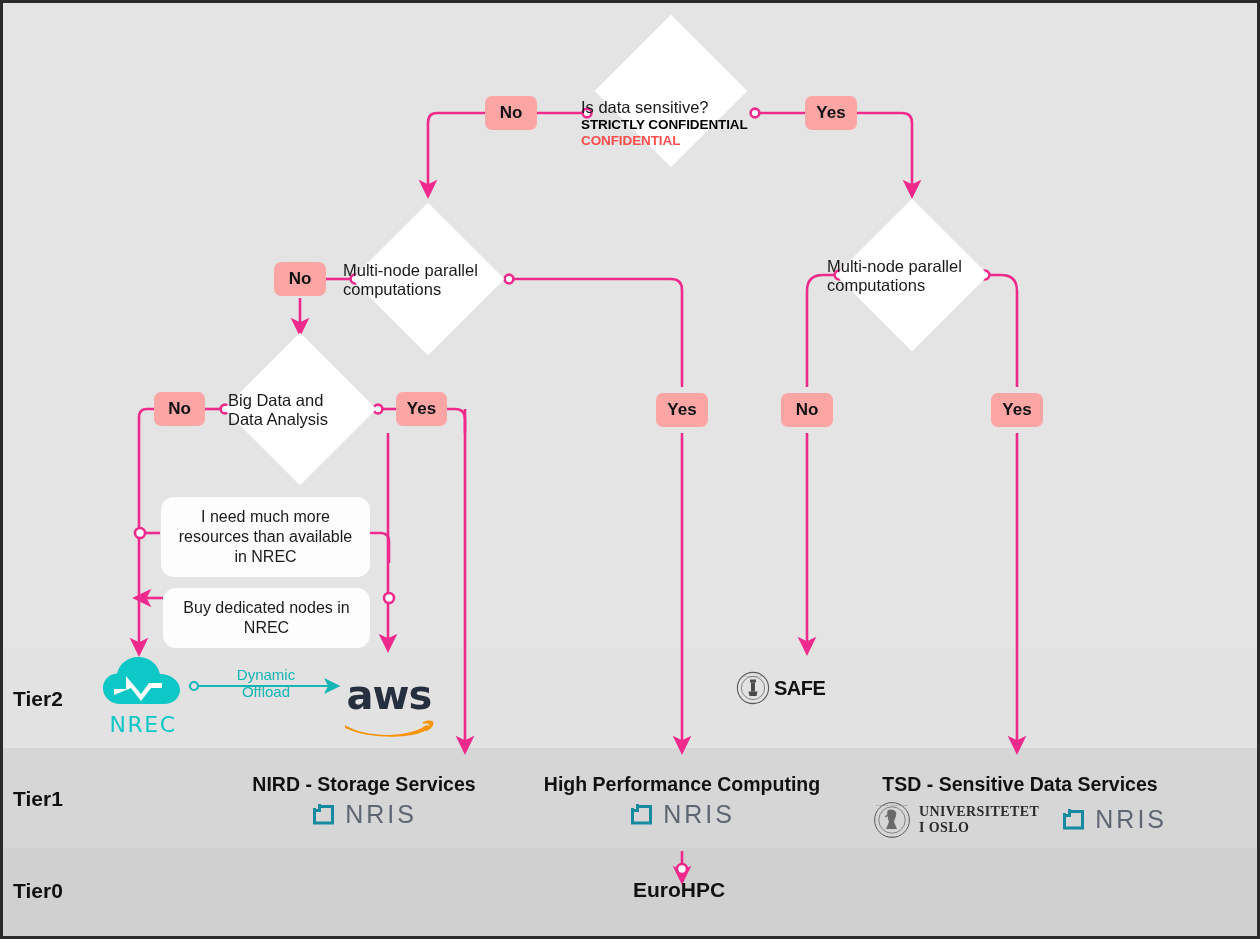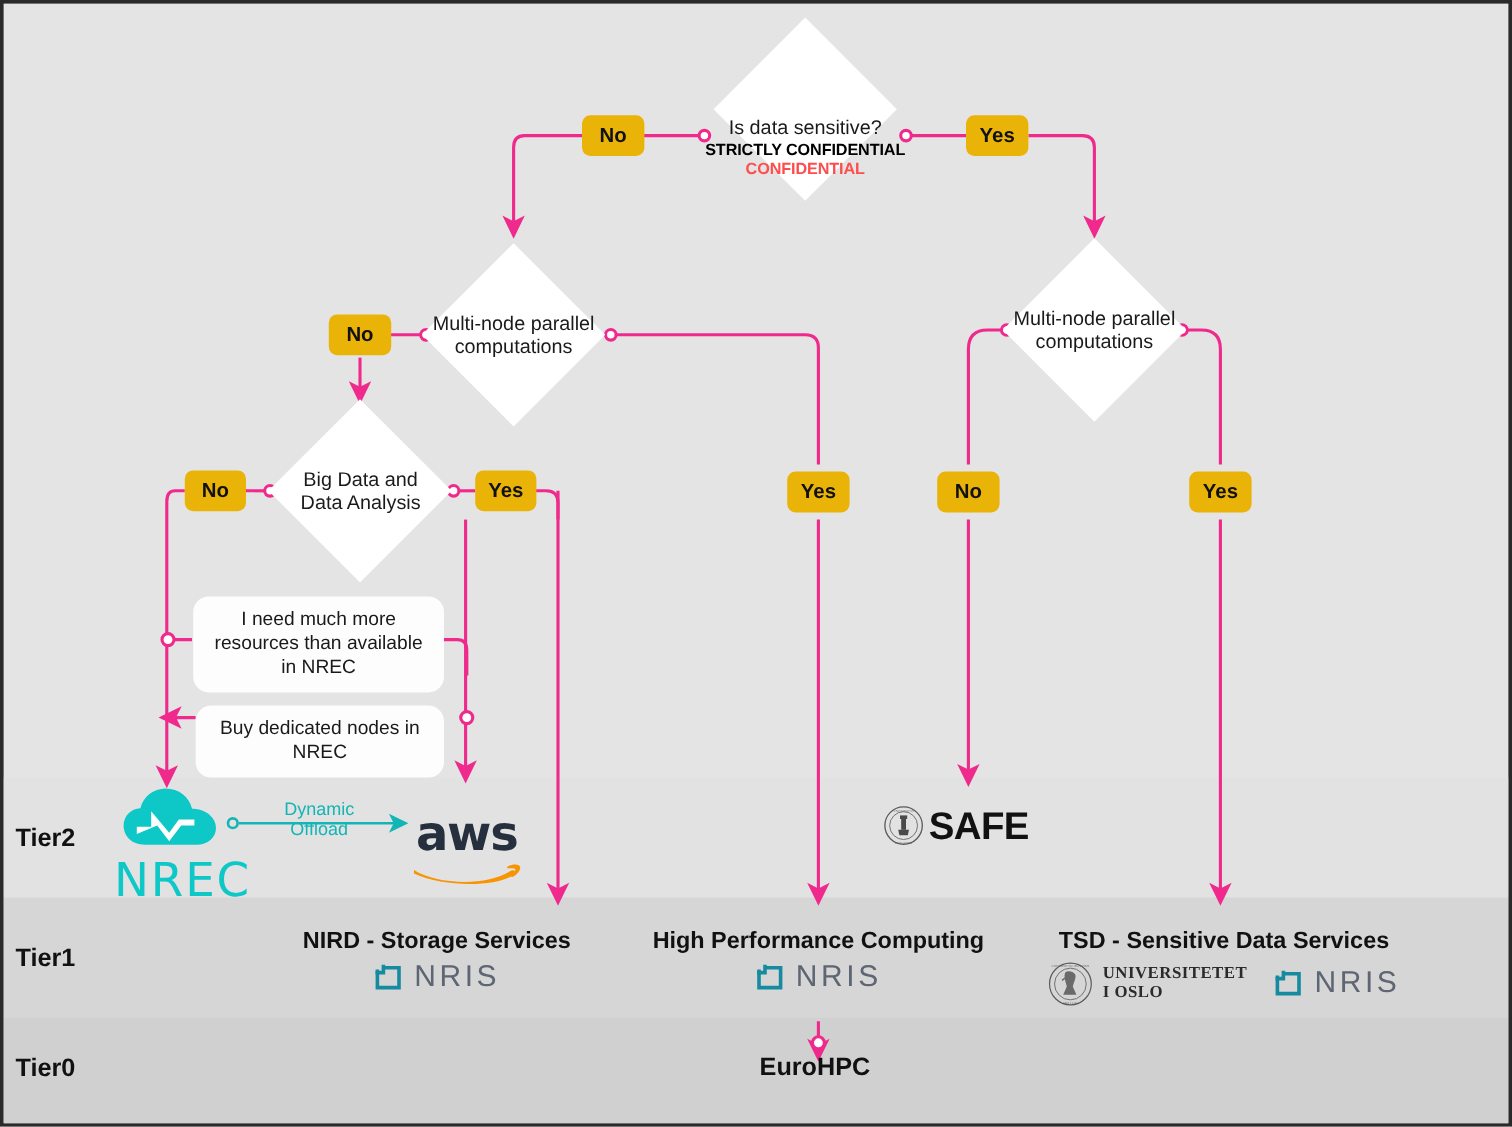--- a/index.html
+++ b/index.html
@@ -28,33 +28,33 @@
 
   
   .diamond{
     position:absolute;
     background:#ffffff;
     transform:rotate(45deg);
     display:block;
   }
   .diamond-text{
     position:absolute;
-    text-align:center;
+    text-align:left;
     font-size:16.5px;
     color:#1a1a1a;
     line-height:1.18;
     pointer-events:none;
   }
   .dt-sub-bold{font-size:13.5px;font-weight:bold;color:#000;letter-spacing:-0.1px;}
   .dt-sub-red{font-size:13.5px;font-weight:bold;color:#ff4d4d;letter-spacing:-0.1px;}
 
   
   .pill{
     position:absolute;
-    background:#eab308;
+    background:#fca5a5;
     border-radius:7px;
     font-size:17px;font-weight:bold;color:#111;
     display:flex;align-items:center;justify-content:center;
     box-sizing:border-box;
   }
 
   
   .note{
     position:absolute;
     background:#fdfdfd;
@@ -74,26 +74,26 @@
     font-size:19.5px;font-weight:bold;color:#111;
     white-space:nowrap;line-height:1;
   }
   .nris-logo{display:flex;align-items:center;justify-content:center;gap:7px;margin-top:7px;}
   .nris-word{
     font-size:25px;font-weight:500;color:#5d6672;letter-spacing:3px;
     font-family:Liberation Sans, sans-serif;line-height:1;
   }
   .nrec-wrap{position:absolute;text-align:center;}
   .nrec-word{
-    font-size:39px;color:#0ec7c7;letter-spacing:1.5px;
+    font-size:22px;color:#0ec7c7;letter-spacing:1.5px;
     font-family:"DejaVu Sans", sans-serif;line-height:1;margin-top:2px;
   }
   .aws-wrap{position:absolute;text-align:center;margin-top:12px;}
   .safe-wrap{position:absolute;display:flex;align-items:center;gap:4px;}
-  .safe-word{font-size:32px;font-weight:bold;color:#111;line-height:1;letter-spacing:-0.5px;}
+  .safe-word{font-size:20px;font-weight:bold;color:#111;line-height:1;letter-spacing:-0.5px;}
   .dyn-wrap{position:absolute;text-align:center;color:#14b5b5;font-size:15px;line-height:1.15;}
   .uio-wrap{display:flex;align-items:center;gap:8px;}
   .uio-text{
     font-family:"Liberation Serif", serif;
     font-size:14px;font-weight:bold;color:#2b2b2b;
     line-height:1.08;text-align:left;letter-spacing:0.4px;
   }
   .eurohpc{
     position:absolute;font-size:21px;font-weight:bold;color:#111;
     white-space:nowrap;

